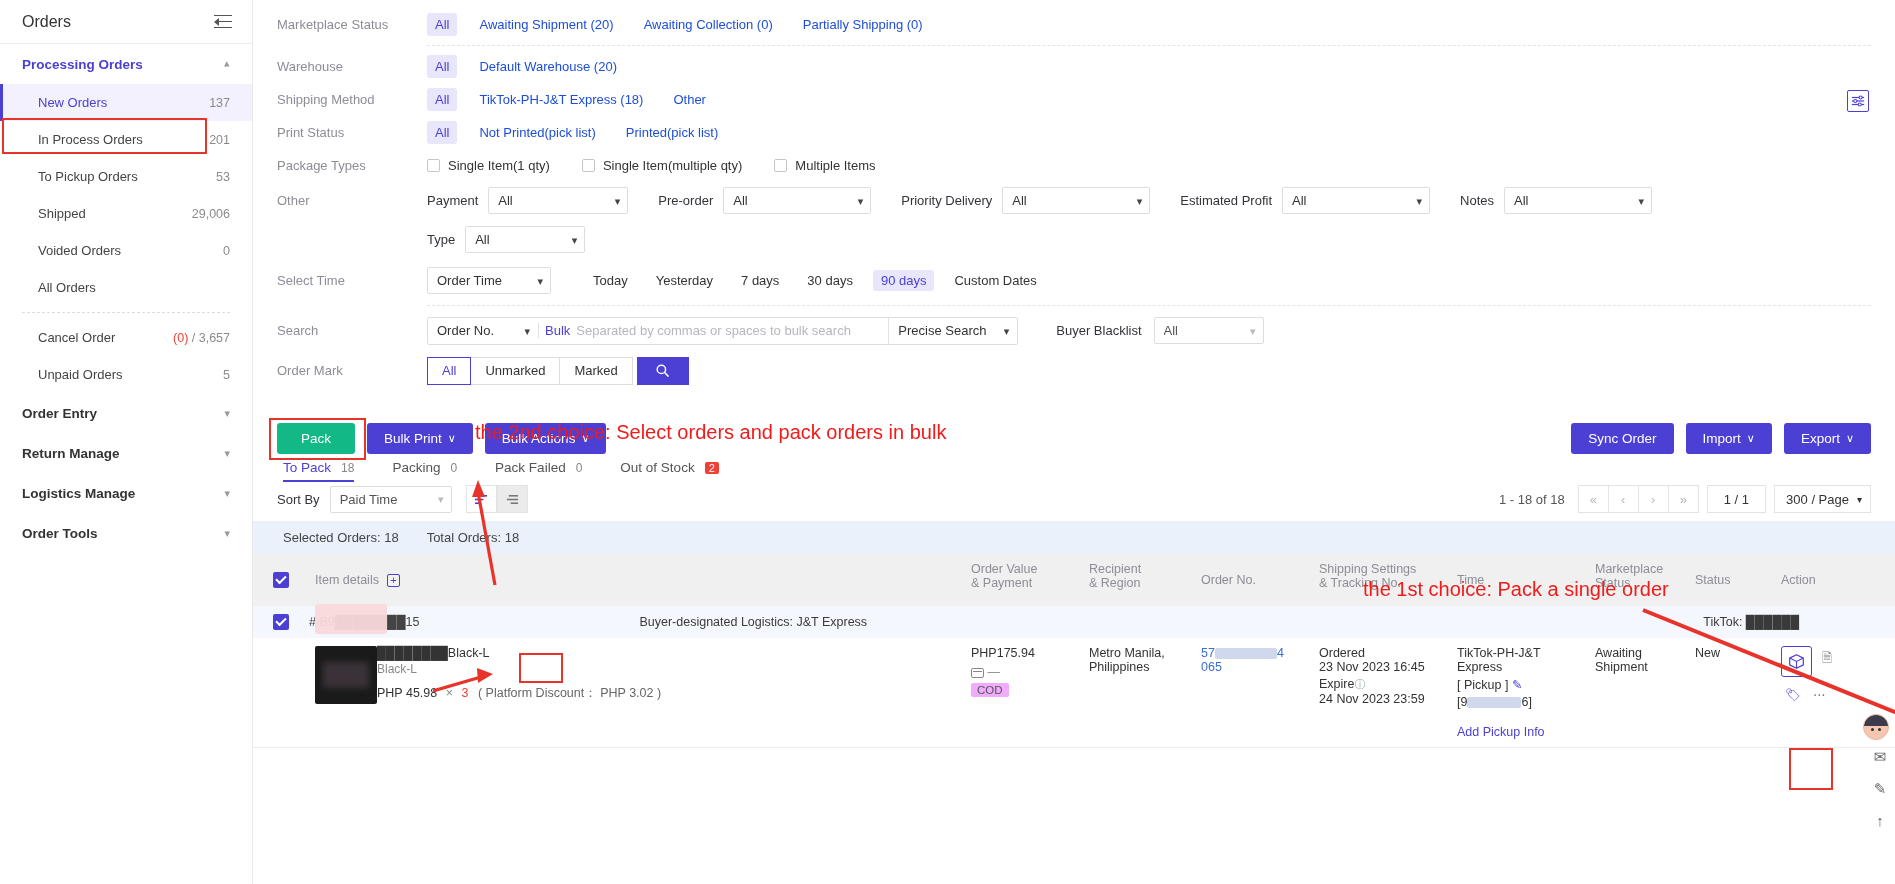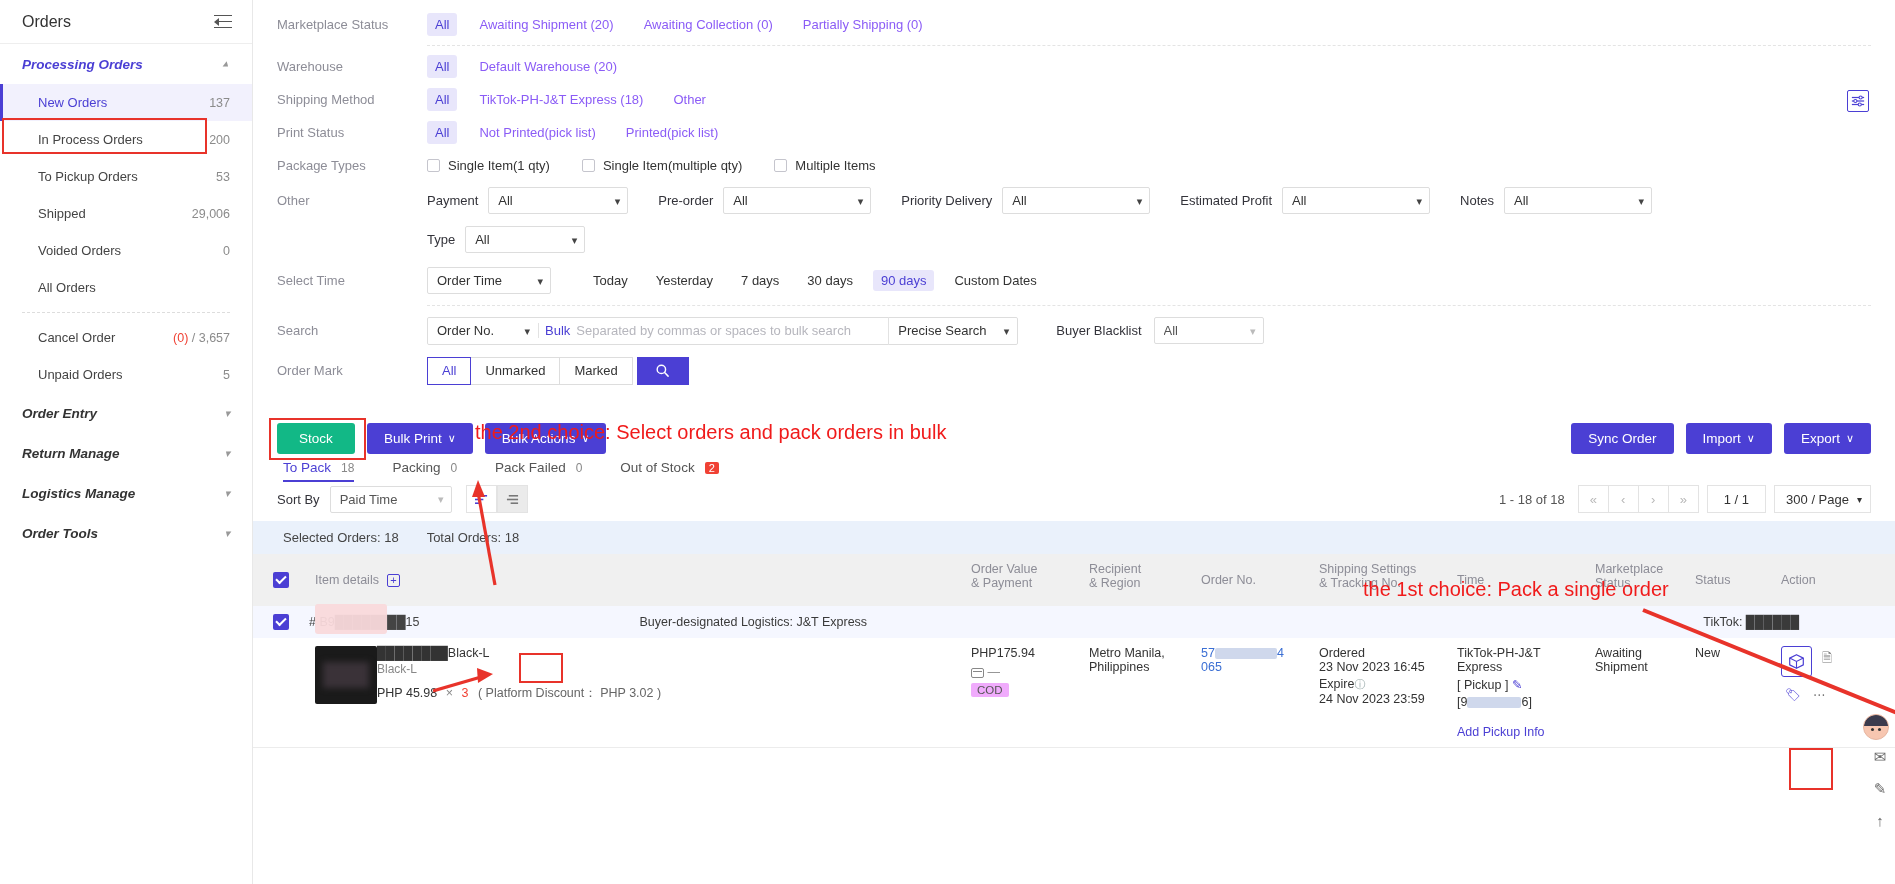--- a/index.html
+++ b/index.html
@@ -33,21 +33,21 @@
   .collapse-ic i:nth-child(3) { top: 12px; }
   .collapse-ic .arr {
     position: absolute; left: 0px; top: 3px; width: 0; height: 0;
     border-top: 4px solid transparent; border-bottom: 4px solid transparent;
     border-right: 5px solid #555; background: none;
   }
 
   .sb-group {
     display: flex; align-items: center; justify-content: space-between;
     padding: 0 22px 0 22px; height: 40px;
-    font-weight: bold; color: #4b3fd4; font-size: 13.5px; cursor: pointer; font-style: italic;
+    font-weight: bold; color: #4b3fd4; font-size: 13.5px; cursor: pointer;
   }
   .sb-group.dark { color: #333; }
   .chev { font-size: 11px; color: #999; font-weight: normal; }
   .chev.up { transform: rotate(180deg); display:inline-block; }
 
   .sb-item {
     display: flex; align-items: center; justify-content: space-between;
     height: 37px; padding: 0 22px 0 38px; font-size: 13px; color: #444;
     cursor: pointer; position: relative;
   }
@@ -67,21 +67,21 @@
   .main { flex: 1; height: 884px; position: relative; overflow: hidden; background: #fff; }
 
   .filters { padding: 8px 0 0 0; background:#fff; }
   .frow { display: flex; align-items: flex-start; padding: 0 24px 0 24px; min-height: 33px; }
   .flabel {
     width: 150px; min-width: 150px; color: #8d8d97; font-size: 13px;
     line-height: 33px;
   }
   .fvals { display: flex; align-items: center; flex-wrap: wrap; gap: 0px; min-height: 33px; }
   .pill {
-    padding: 2px 8px; border-radius: 3px; font-size: 13px; color: #8b5cf6;
+    padding: 2px 8px; border-radius: 3px; font-size: 13px; color: #1d4ed8;
     margin-right: 14px; cursor: pointer; line-height: 19px;
   }
   .pill.sel { background: #e8e6fb; color: #4b3fd4; }
   .dashline { border-bottom: 1px dashed #e4e4e4; margin: 4px 24px 4px 174px; }
 
   .cbx { display: flex; align-items: center; margin-right: 32px; cursor: pointer; }
   .cbx .box {
     width: 13px; height: 13px; border: 1px solid #c5c5cd; border-radius: 2px;
     background: #fff; margin-right: 8px;
   }
@@ -331,21 +331,21 @@
       <span>Processing Orders</span>
       <span class="chev up">▾</span>
     </div>
 
     <div class="sb-item active">
       <span>New Orders</span>
       <span class="cnt">137</span>
     </div>
     <div class="sb-item">
       <span>In Process Orders</span>
-      <span class="cnt">200</span>
+      <span class="cnt">201</span>
     </div>
     <div class="sb-item">
       <span>To Pickup Orders</span>
       <span class="cnt">53</span>
     </div>
     <div class="sb-item">
       <span>Shipped</span>
       <span class="cnt">29,006</span>
     </div>
     <div class="sb-item">
@@ -539,21 +539,21 @@
           <line x1="1" y1="8" x2="15" y2="8" stroke="#4b3fd4" stroke-width="1.4"></line>
           <line x1="1" y1="12" x2="15" y2="12" stroke="#4b3fd4" stroke-width="1.4"></line>
           <circle cx="11" cy="4" r="1.8" fill="#fff" stroke="#4b3fd4" stroke-width="1.2"></circle>
           <circle cx="5" cy="8" r="1.8" fill="#fff" stroke="#4b3fd4" stroke-width="1.2"></circle>
           <circle cx="10" cy="12" r="1.8" fill="#fff" stroke="#4b3fd4" stroke-width="1.2"></circle>
         </svg>
       </div>
     </div>
 
     <div class="toolbar" style="margin-top:30px">
-      <button class="btn green">Stock</button>
+      <button class="btn green">Pack</button>
       <button class="btn purple">
         <span>Bulk Print</span>
         <span style="font-size:11px">∨</span>
       </button>
       <button class="btn purple">
         <span>Bulk Actions</span>
         <span style="font-size:11px">∨</span>
       </button>
       <div class="tb-right">
         <button class="btn purple">Sync Order</button>

